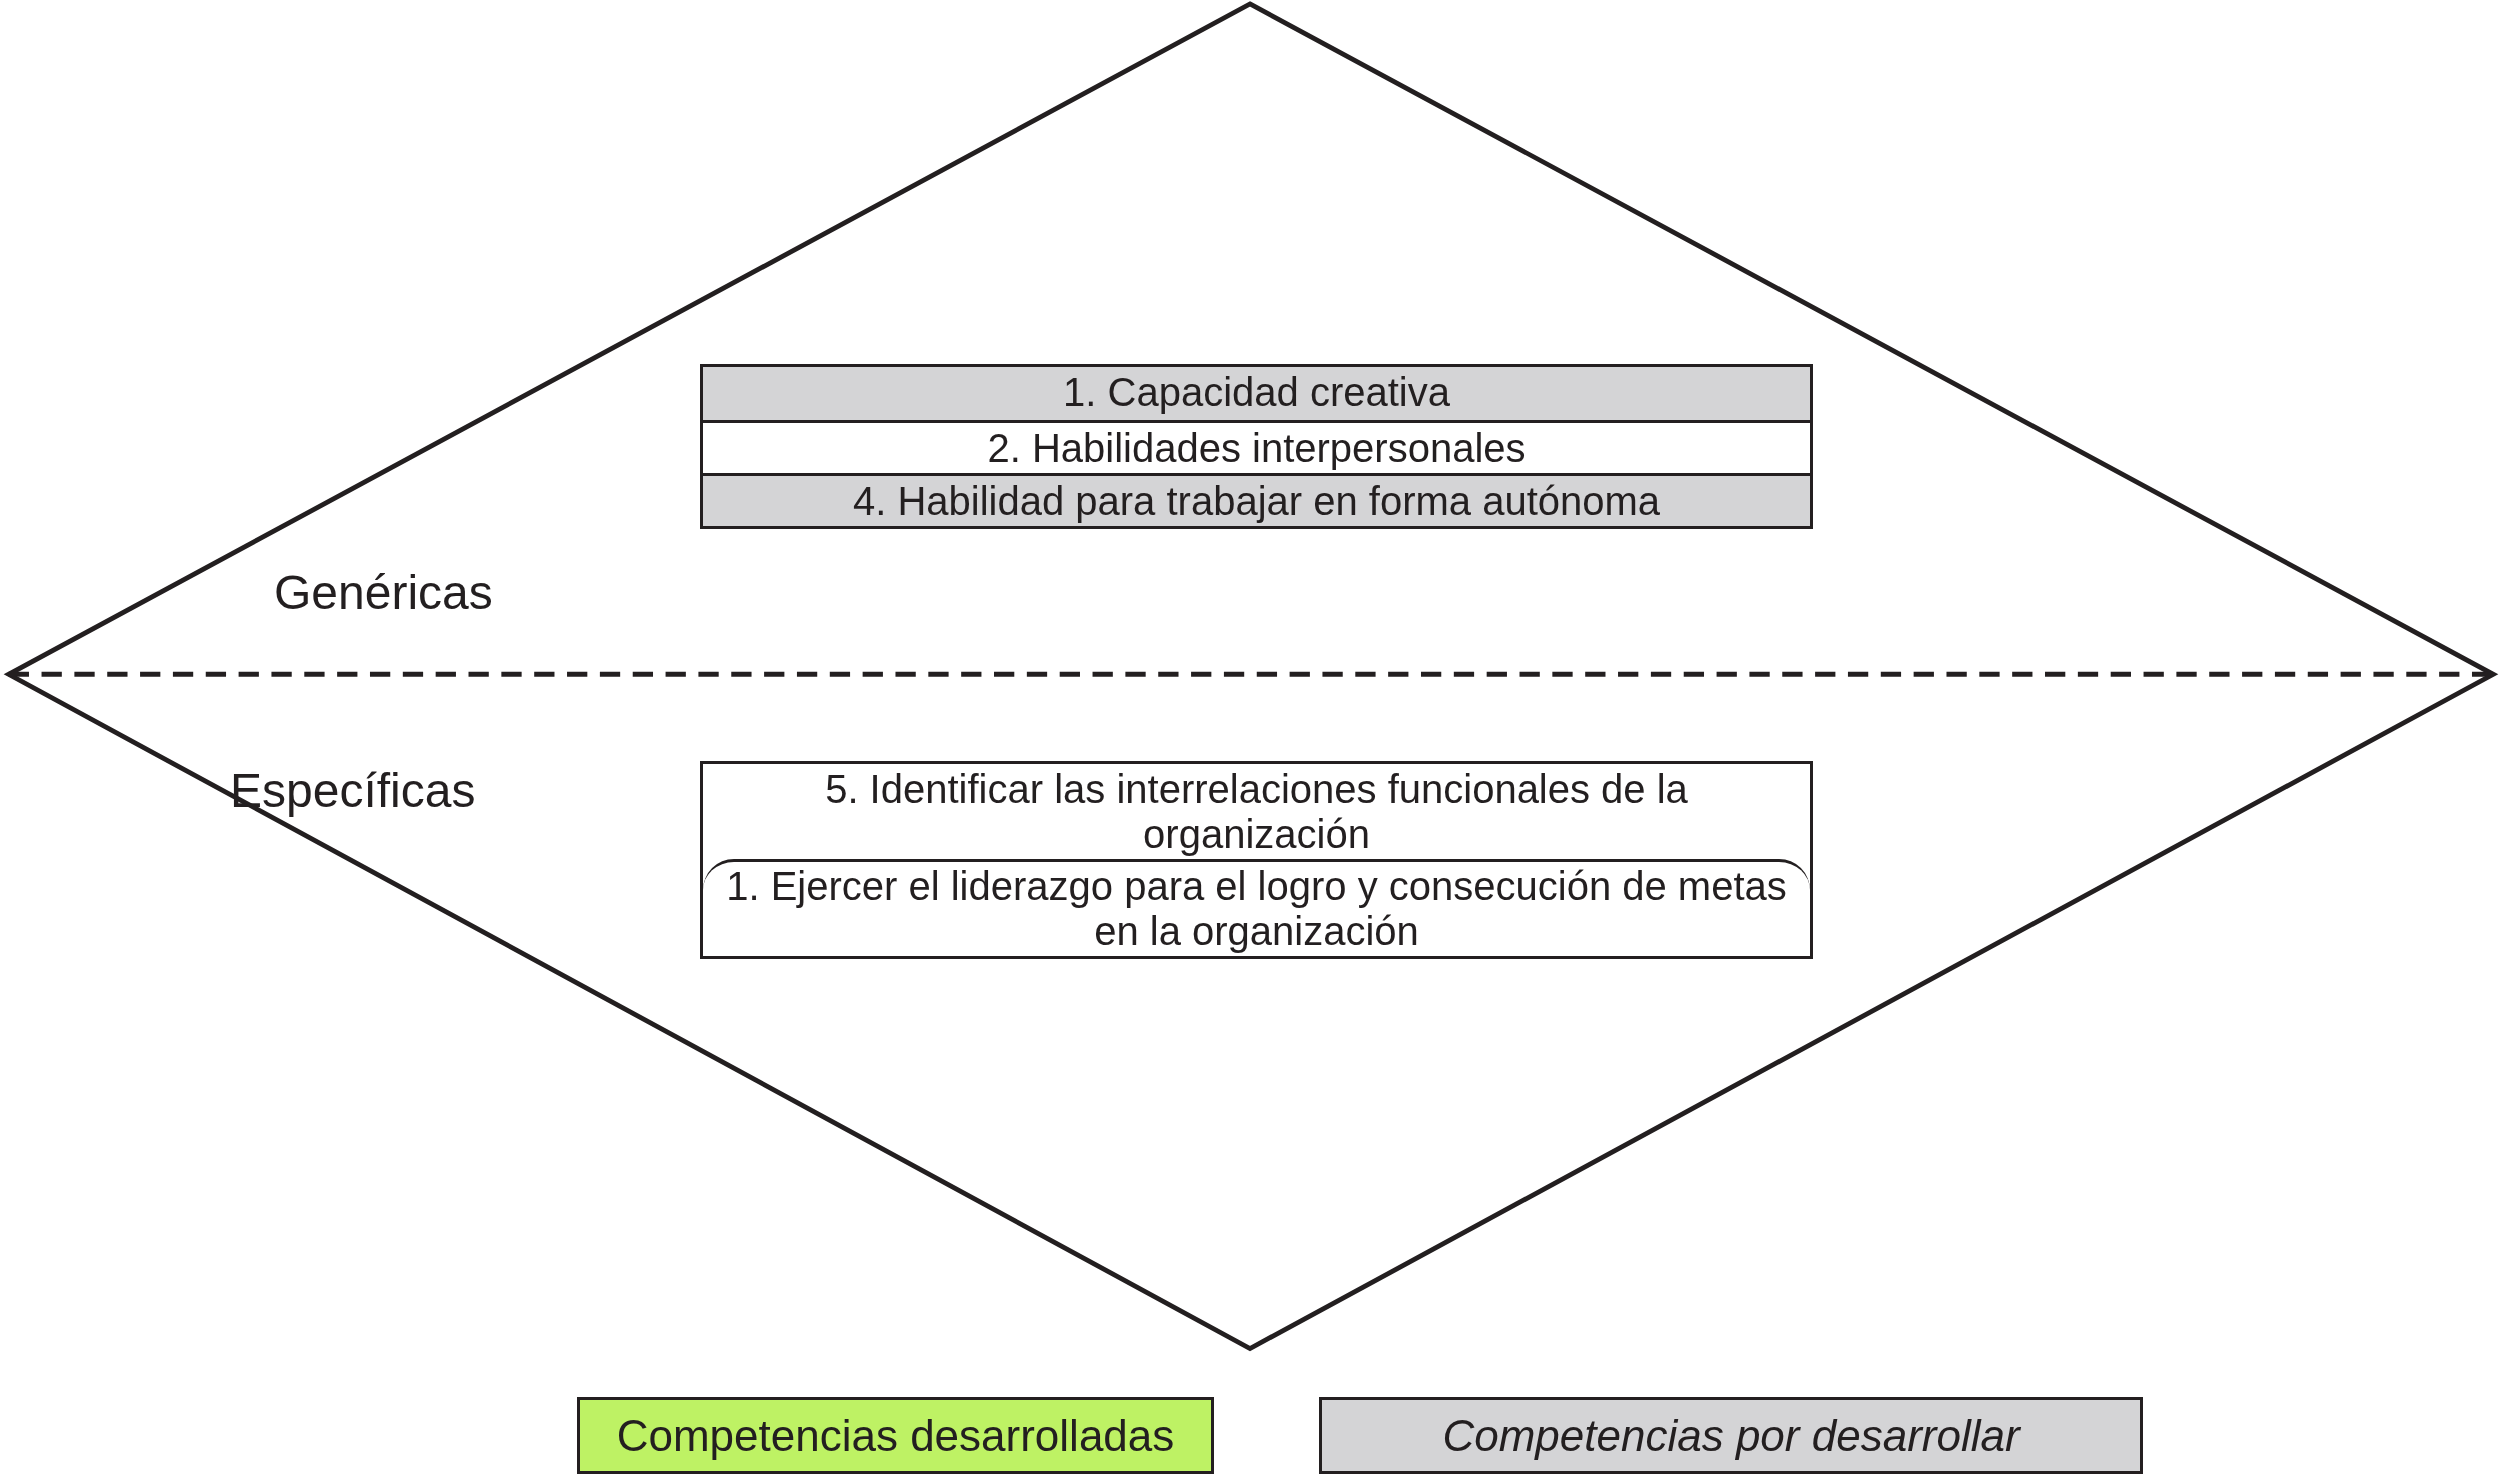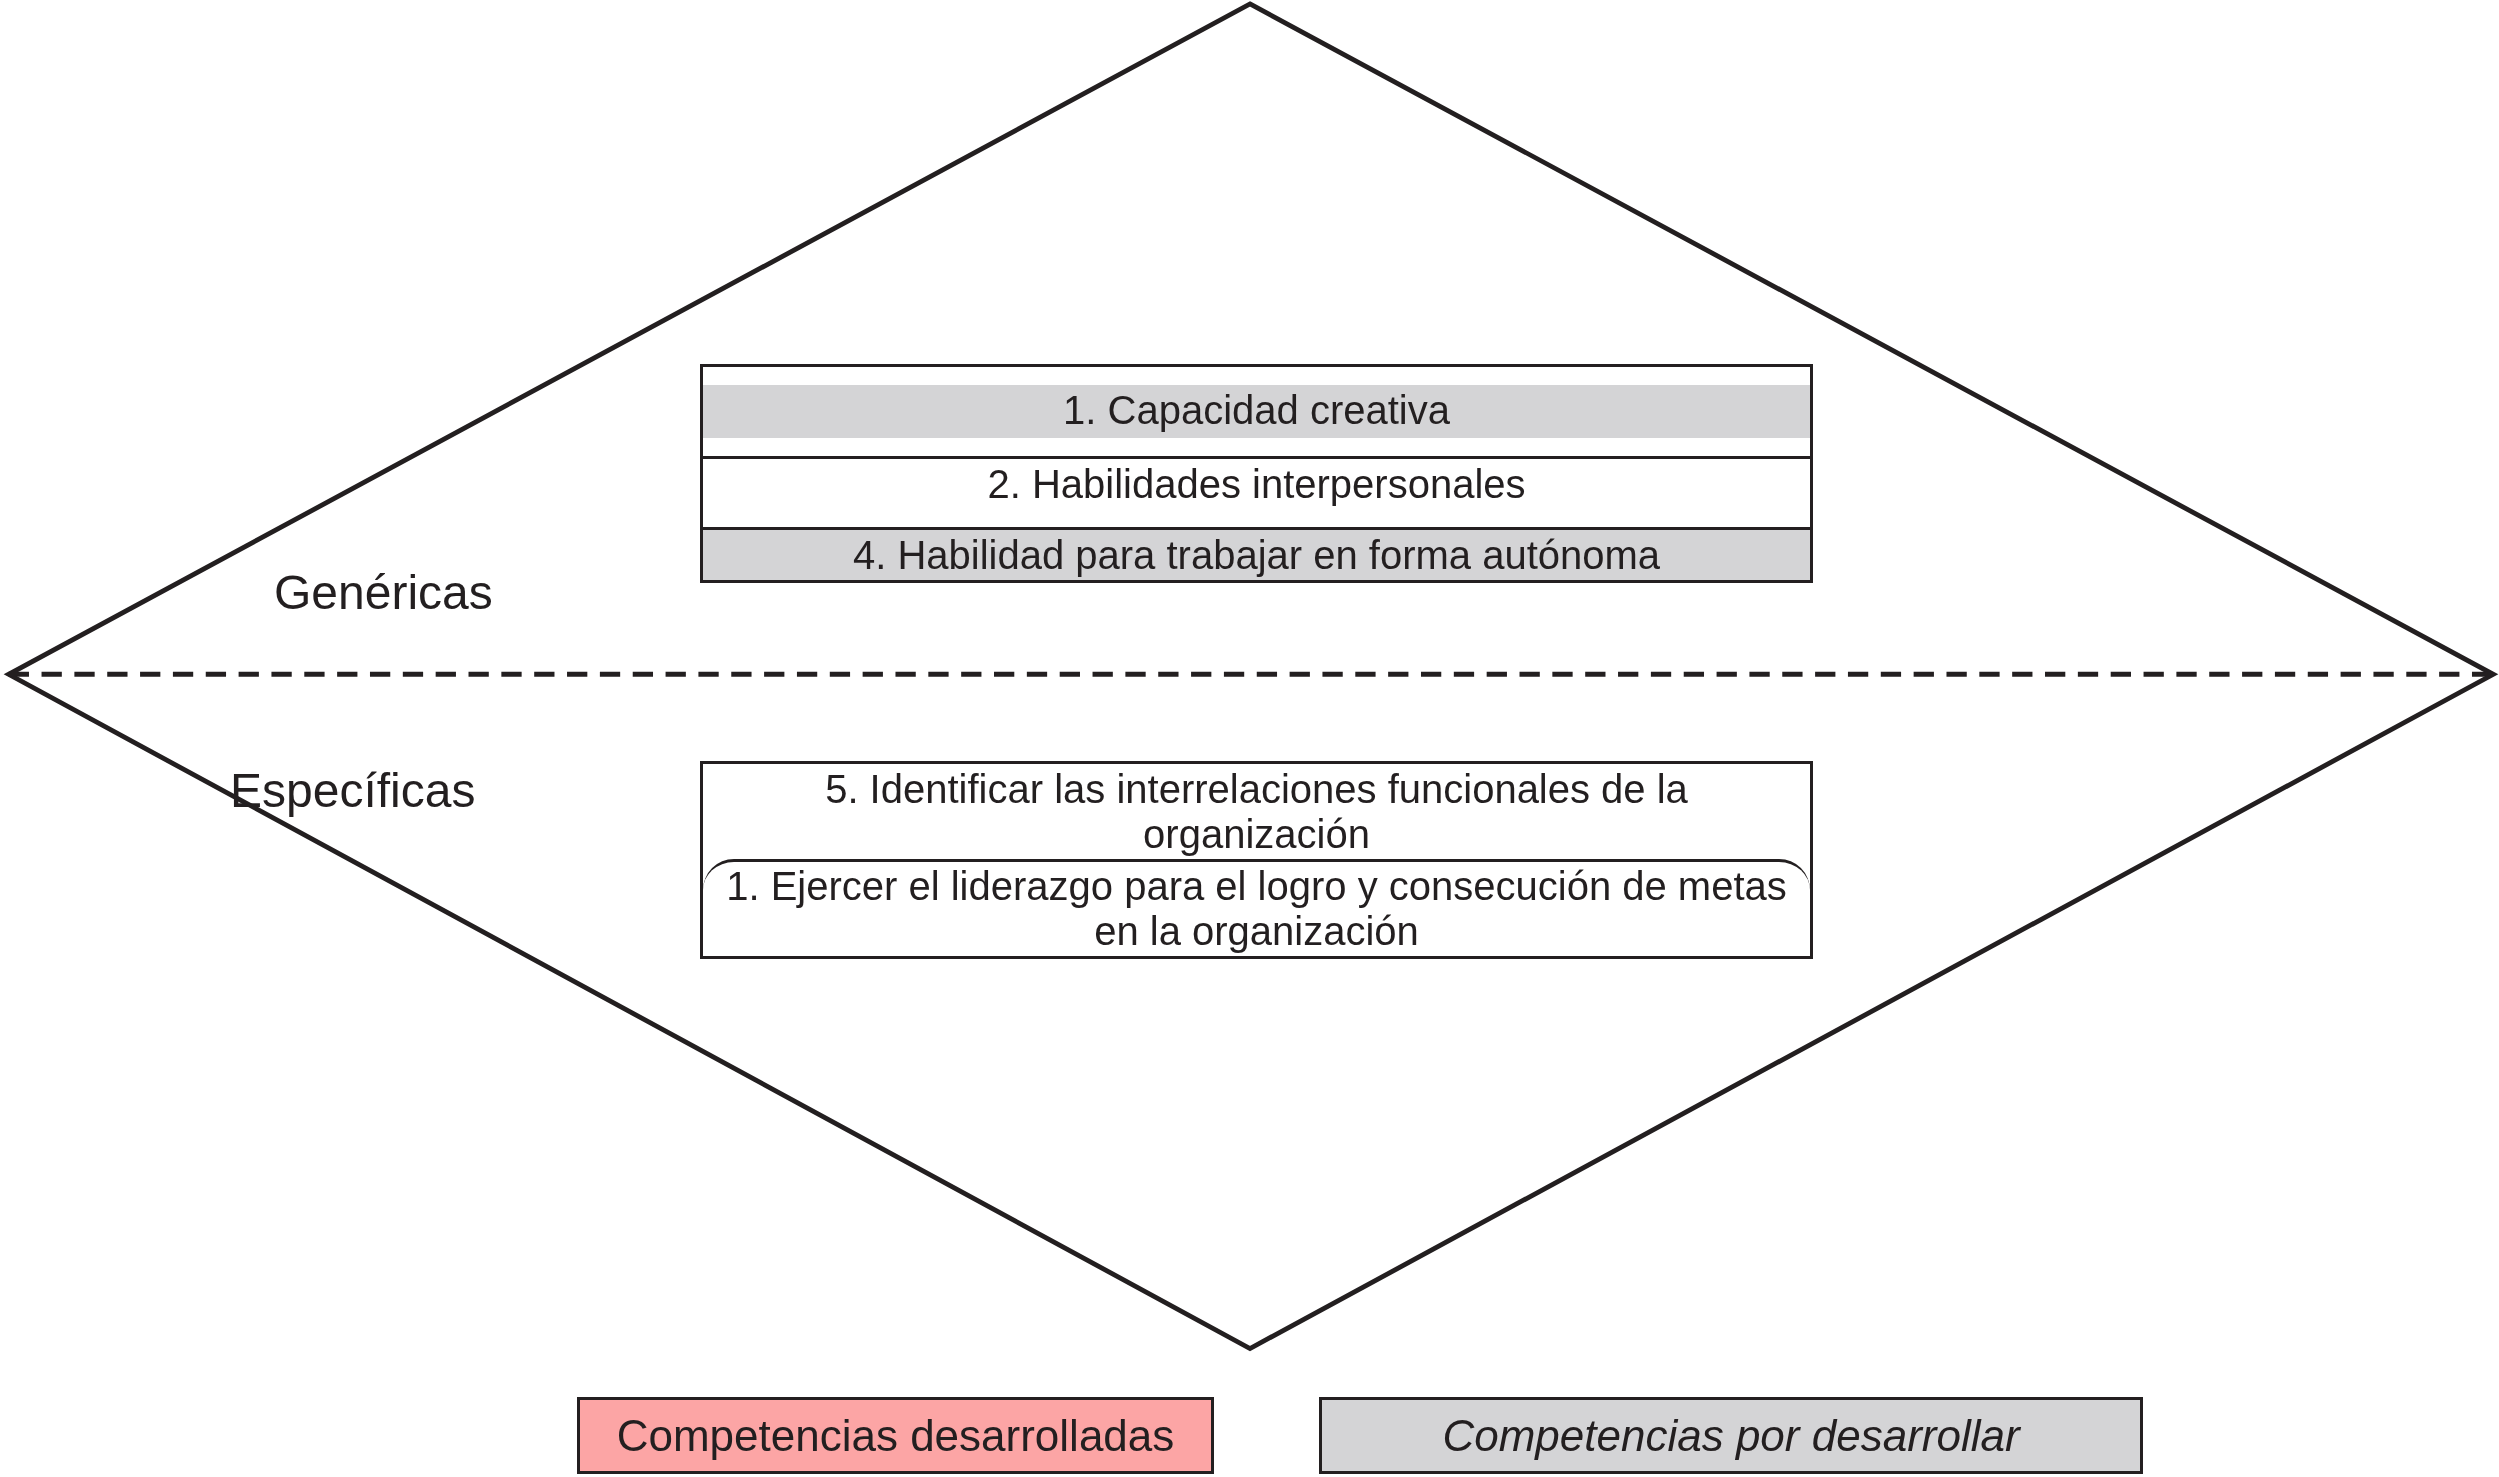--- a/index.html
+++ b/index.html
@@ -35,21 +35,20 @@
   }
   #generic-table .t-row {
     box-sizing: border-box;
     height: 53px;
     line-height: 51px;
     text-align: center;
     font-size: 40px;
     white-space: nowrap;
     overflow: hidden;
     background: #ffffff;
-    margin-top: 18px;
   }
   #generic-table .t-row + .t-row {
     border-top: 3.9px solid var(--ink, #231f20);
   }
   
   #specific-table {
     left: 700px;
     top: 761px;
     width: 1113px;
   }
@@ -86,21 +85,21 @@
     position: absolute;
     top: 1397px;
     height: 77px;
     box-sizing: border-box;
     border: 3.9px solid var(--ink, #231f20);
     display: flex;
     align-items: center;
     justify-content: center;
     font-size: 44px;
     white-space: nowrap;
-    background: #fca5a5;
+    background: #bef264;
   }
   #legend-developed {
     left: 577px;
     width: 637px;
   }
   #legend-to-develop {
     left: 1319px;
     width: 824px;
     font-style: italic;
   }

